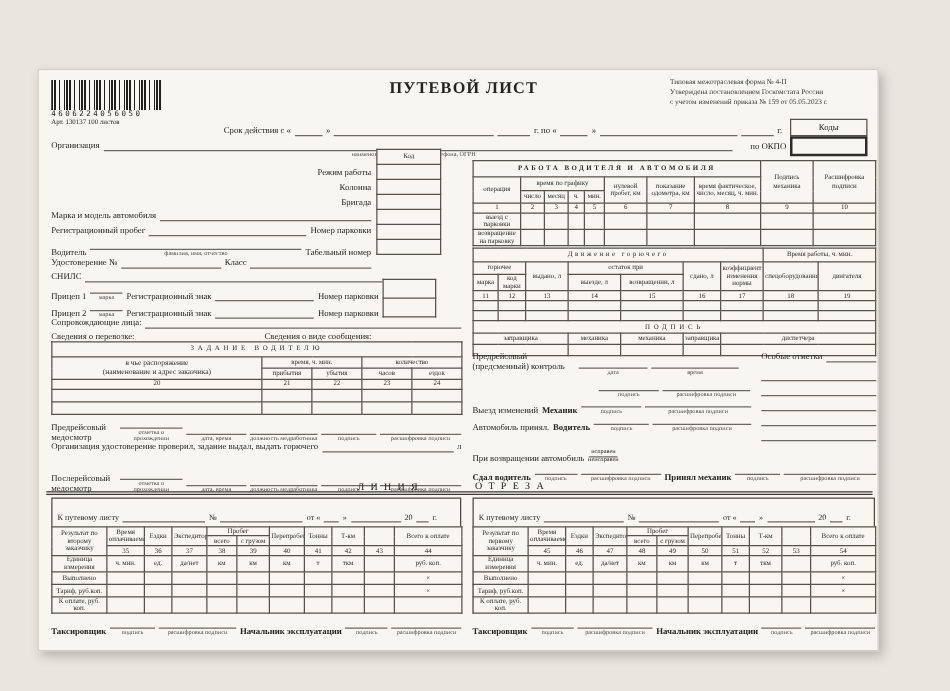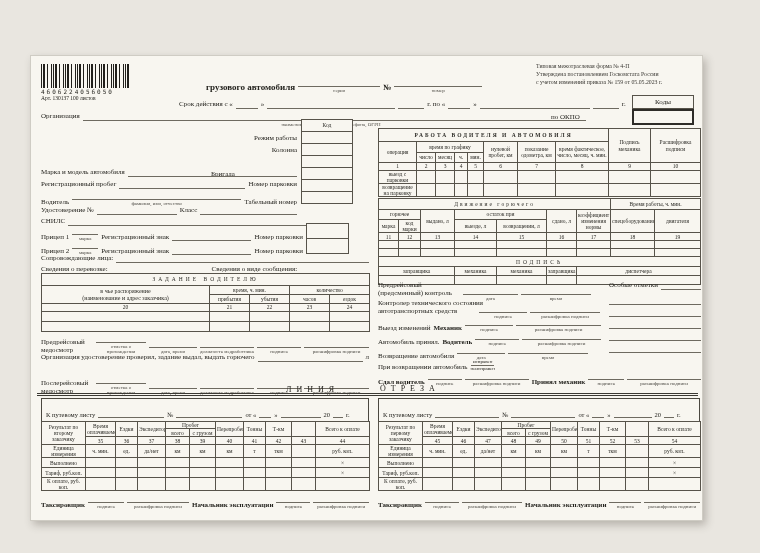--- a/index.html
+++ b/index.html
@@ -36,33 +36,22 @@
 <body>
 
 <div class="page">
 
   <div class="abs" style="left:10px;top:8px;width:96px">
     <div class="barcode"></div>
     <div class="bcnum">4606224056050</div>
     <div class="art">Арт. 130137 100 листов</div>
   </div>
 
-
-  <div class="ln" style="left:175px;top:24px;width:340px">
-    <span class="b" style="font-size:9px">грузового автомобиля</span>
-    <span class="u">
-        <i class="bl" style="width:82px"></i>
-        <span class="cap">серия</span>
-      </span>
-    <span class="b f8">№</span>
-    <span class="u">
-        <i class="bl" style="width:88px"></i>
-        <span class="cap">номер</span>
-      </span>
-  </div>
+  <div class="abs b" style="left:190px;top:6px;width:300px;text-align:center;font-size:13px;letter-spacing:1px">ПУТЕВОЙ ЛИСТ</div>
+
 
   <div class="abs notes" style="left:505px;top:6px;width:168px">
     <div>Типовая межотраслевая форма № 4-П</div>
     <div>Утверждена постановлением Госкомстата России</div>
     <div>с учетом изменений приказа № 159 от 05.05.2023 г.</div>
   </div>
 
   <div class="ln" style="left:148px;top:45px">
     <span class="f7">Срок действия с «</span>
     <i class="bl" style="width:22px"></i>
@@ -72,21 +61,21 @@
     <span class="f7">г. по «</span>
     <i class="bl" style="width:22px"></i>
     <span class="f7">»</span>
     <i class="bl" style="width:110px"></i>
     <i class="bl" style="width:26px"></i>
     <span class="f7">г.</span>
   </div>
 
   <div class="box f7" style="left:601px;top:39px;width:62px;height:14px;line-height:13px">Коды</div>
   <div class="box" style="left:601px;top:53px;width:62px;height:16px;border-width:2px;border-color:#2e2c28"></div>
-  <div class="abs f7" style="left:520px;top:57px;width:78px;">по ОКПО</div>
+  <div class="abs f7" style="left:520px;top:57px;width:78px;text-align:right">по ОКПО</div>
 
   <div class="ln" style="left:10px;top:57px;width:545px">
     <span class="f7">Организация</span>
     <i class="bl" style="flex:1"></i>
   </div>
   <div class="abs cap" style="left:170px;top:66px;width:260px">наименование, адрес и номер телефона, ОГРН</div>
 
   <table class="t" style="left:270px;top:63px;width:52px">
     <tbody>
         <tr>
@@ -108,21 +97,21 @@
           <td style="height:12px"></td>
         </tr>
     <tr>
           <td style="height:12px"></td>
         </tr>
   </tbody>
     </table>
 
   <div class="abs f7" style="left:180px;top:78px;width:86px;text-align:right">Режим работы</div>
   <div class="abs f7" style="left:180px;top:90px;width:86px;text-align:right">Колонна</div>
-  <div class="abs f7" style="left:180px;top:114px;width:86px;text-align:left">Бригада</div>
+  <div class="abs f7" style="left:180px;top:102px;width:86px;text-align:right">Бригада</div>
 
   <div class="ln" style="left:10px;top:113px;width:256px">
     <span class="f7">Марка и модель автомобиля</span>
     <i class="bl" style="flex:1"></i>
   </div>
   <div class="ln" style="left:10px;top:125px;width:256px">
     <span class="f7">Регистрационный пробег</span>
     <i class="bl" style="flex:1"></i>
     <span class="f7">Номер парковки</span>
   </div>
@@ -461,24 +450,20 @@
   <div class="ln" style="left:578px;top:226px;width:92px">
     <span class="f7">Особые отметки</span>
     <i class="bl" style="flex:1"></i>
   </div>
   <i class="bl abs" style="left:578px;top:242px;width:92px"></i>
   <i class="bl abs" style="left:578px;top:254px;width:92px"></i>
   <i class="bl abs" style="left:578px;top:266px;width:92px"></i>
   <i class="bl abs" style="left:578px;top:278px;width:92px"></i>
   <i class="bl abs" style="left:578px;top:290px;width:92px"></i>
 
-  <div class="abs f7" style="left:347px;top:243px;line-height:1.2">
-    <div>Контролер технического состояния</div>
-    <div>автотранспортных средств</div>
-  </div>
   <div class="ln" style="left:448px;top:250px;width:122px">
     <span class="u" style="width:48px">
         <i class="bl" style="width:100%"></i>
         <span class="cap">подпись</span>
       </span>
     <span class="u" style="width:70px">
         <i class="bl" style="width:100%"></i>
         <span class="cap">расшифровка подписи</span>
       </span>
   </div>
@@ -502,31 +487,20 @@
     <span class="u" style="width:44px">
         <i class="bl" style="width:100%"></i>
         <span class="cap">подпись</span>
       </span>
     <span class="u" style="flex:1">
         <i class="bl" style="width:100%"></i>
         <span class="cap">расшифровка подписи</span>
       </span>
   </div>
 
-  <div class="ln" style="left:347px;top:291px;width:210px">
-    <span class="f7">Возвращение автомобиля</span>
-    <span class="u" style="width:48px">
-        <i class="bl" style="width:100%"></i>
-        <span class="cap">дата</span>
-      </span>
-    <span class="u" style="flex:1">
-        <i class="bl" style="width:100%"></i>
-        <span class="cap">время</span>
-      </span>
-  </div>
 
   <div class="ln" style="left:347px;top:303px">
     <span class="f7">При возвращении автомобиль</span>
     <span class="stack">
       <span class="s1">исправен</span>
       <span>неисправен</span>
     </span>
   </div>
 
   <div class="ln" style="left:347px;top:317px;width:323px">

